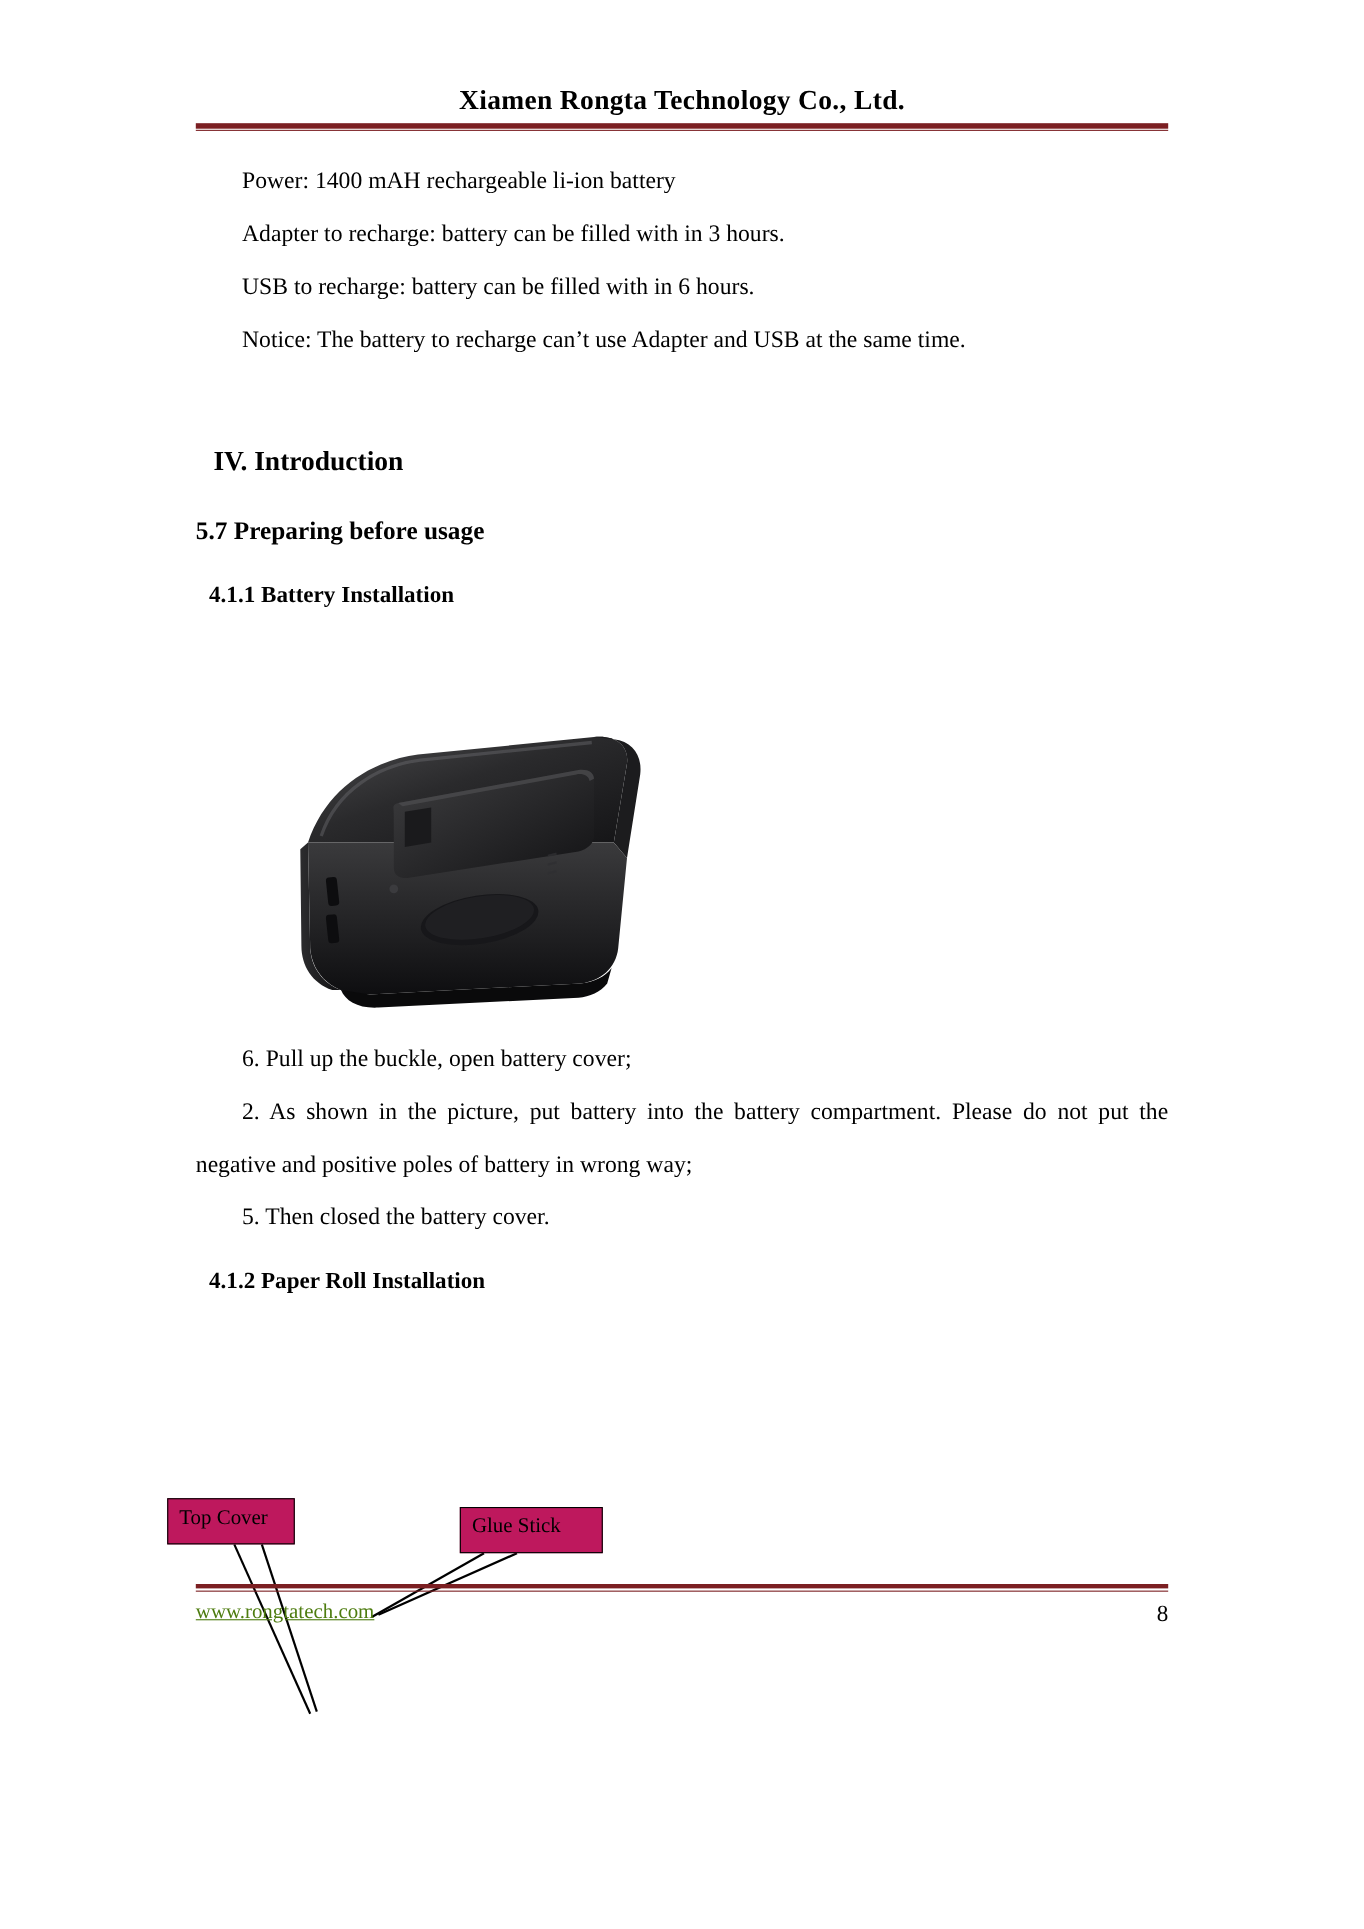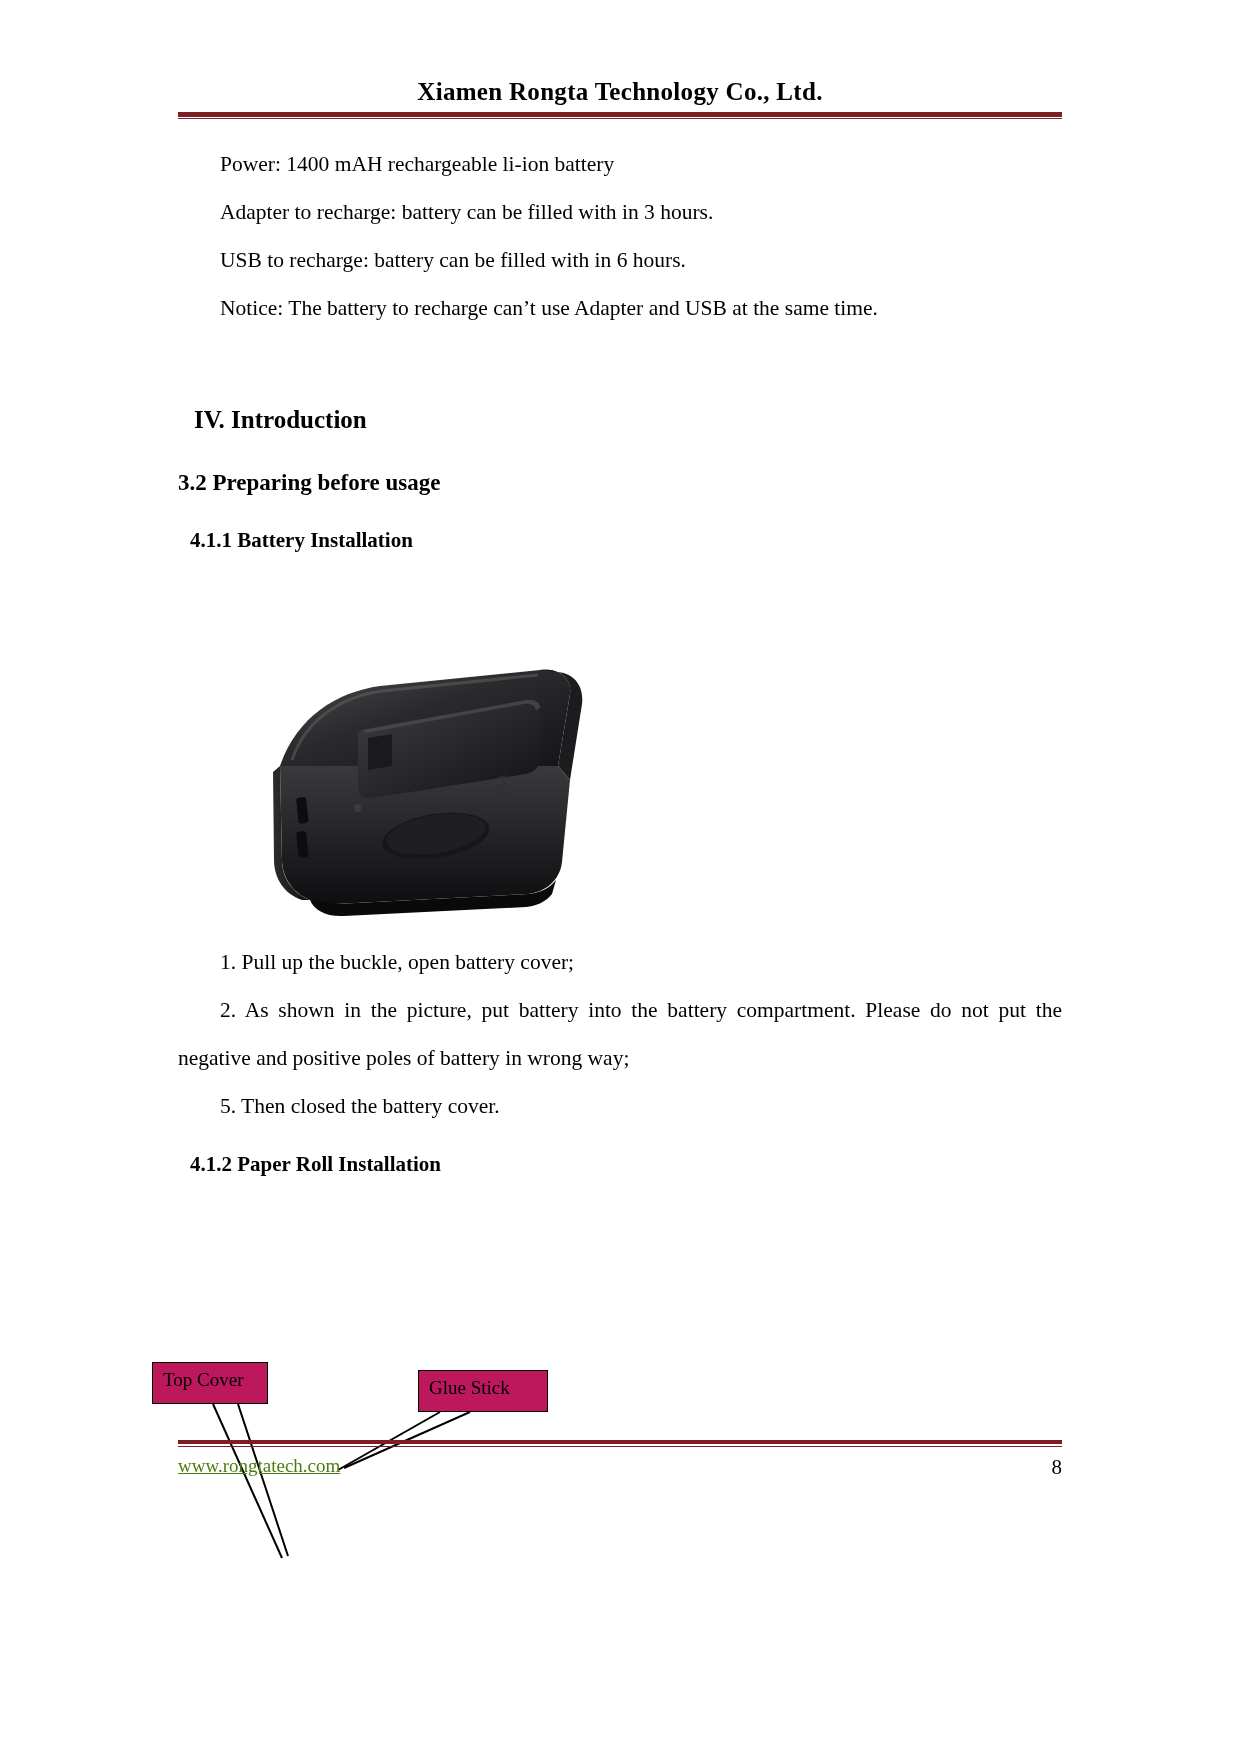--- a/index.html
+++ b/index.html
@@ -189,26 +189,26 @@
   <div class="content">
 
     <p class="para indent">Power: 1400 mAH rechargeable li-ion battery</p>
     <p class="para indent">Adapter to recharge: battery can be filled with in 3 hours.</p>
     <p class="para indent">USB to recharge: battery can be filled with in 6 hours.</p>
     <p class="para indent">Notice: The battery to recharge can’t use Adapter and USB at the same time.</p>
 
     <div class="block-gap"></div>
 
     <h2 class="heading1">IV. Introduction</h2>
-    <h3 class="heading2">3.2 Preparing before usage</h3>
+    <h3 class="heading2">5.7 Preparing before usage</h3>
     <h4 class="heading3">4.1.1 Battery Installation</h4>
 
     <div style="height:364px"></div>
 
-    <p class="para indent">1. Pull up the buckle, open battery cover;</p>
+    <p class="para indent">6. Pull up the buckle, open battery cover;</p>
     <p class="para indent">2. As shown in the picture, put battery into the battery compartment. Please do not put the negative and positive poles of battery in wrong way;</p>
     <p class="para indent">5. Then closed the battery cover.</p>
 
     <h4 class="heading3">4.1.2 Paper Roll Installation</h4>
   </div>
 
   <div class="figure">
     <svg width="400" height="300" viewBox="0 0 400 300" xmlns="http://www.w3.org/2000/svg">
       <defs>
         <linearGradient id="topFace" x1="0" y1="0" x2="1" y2="1">

